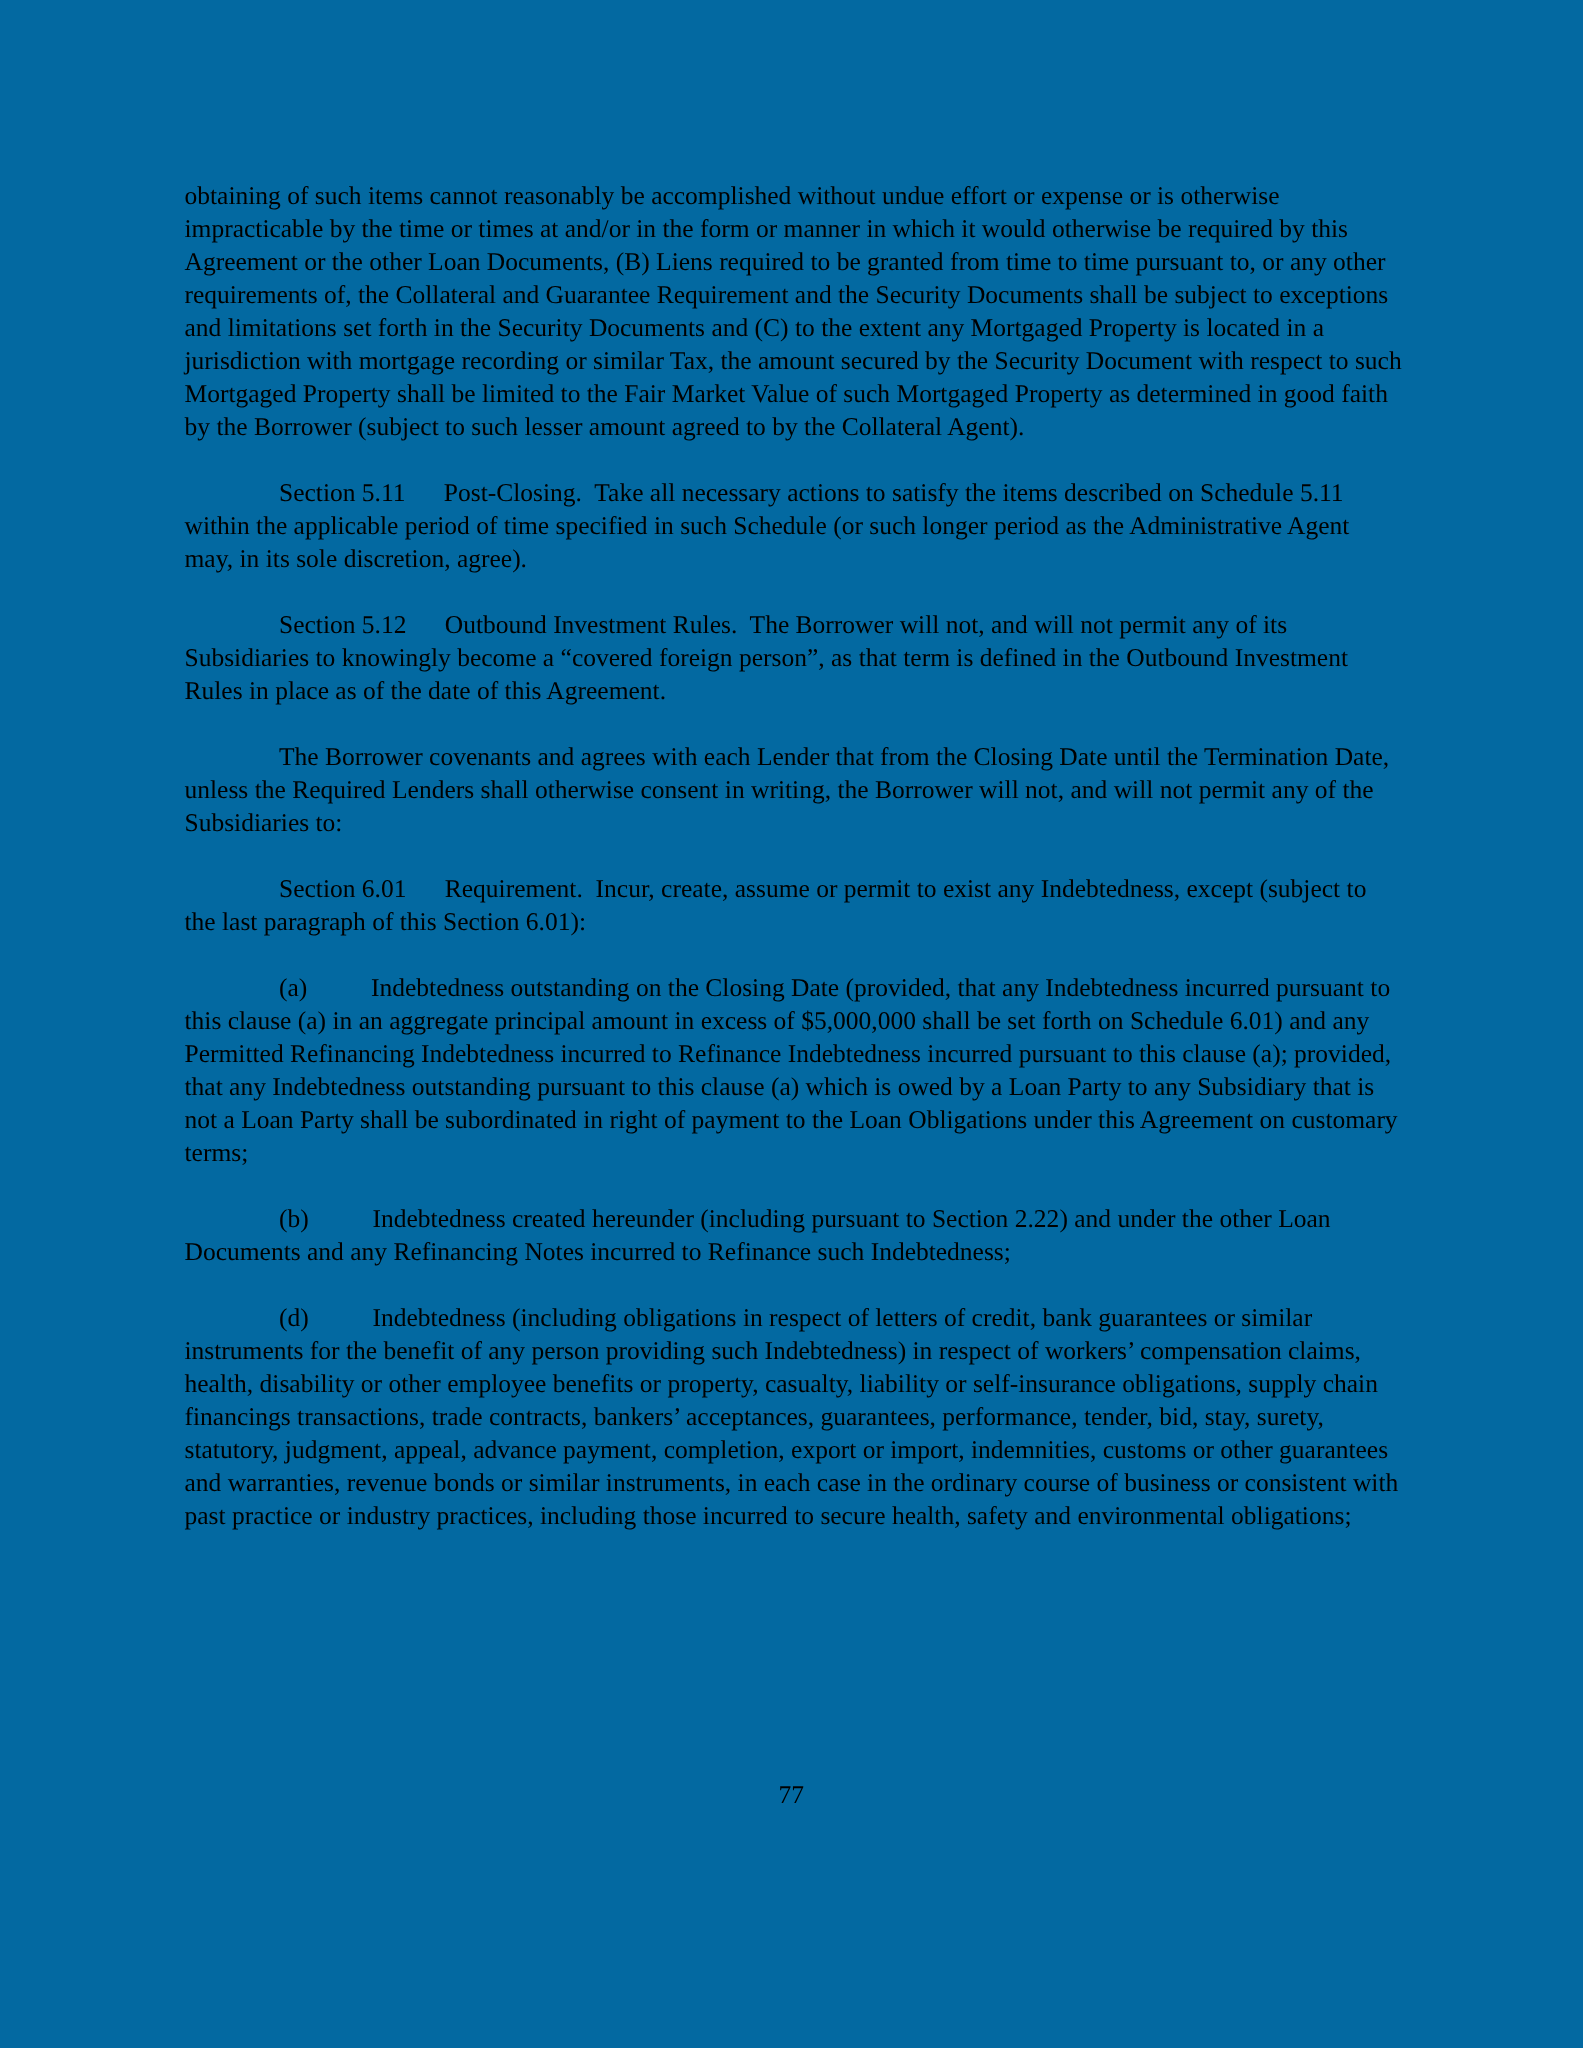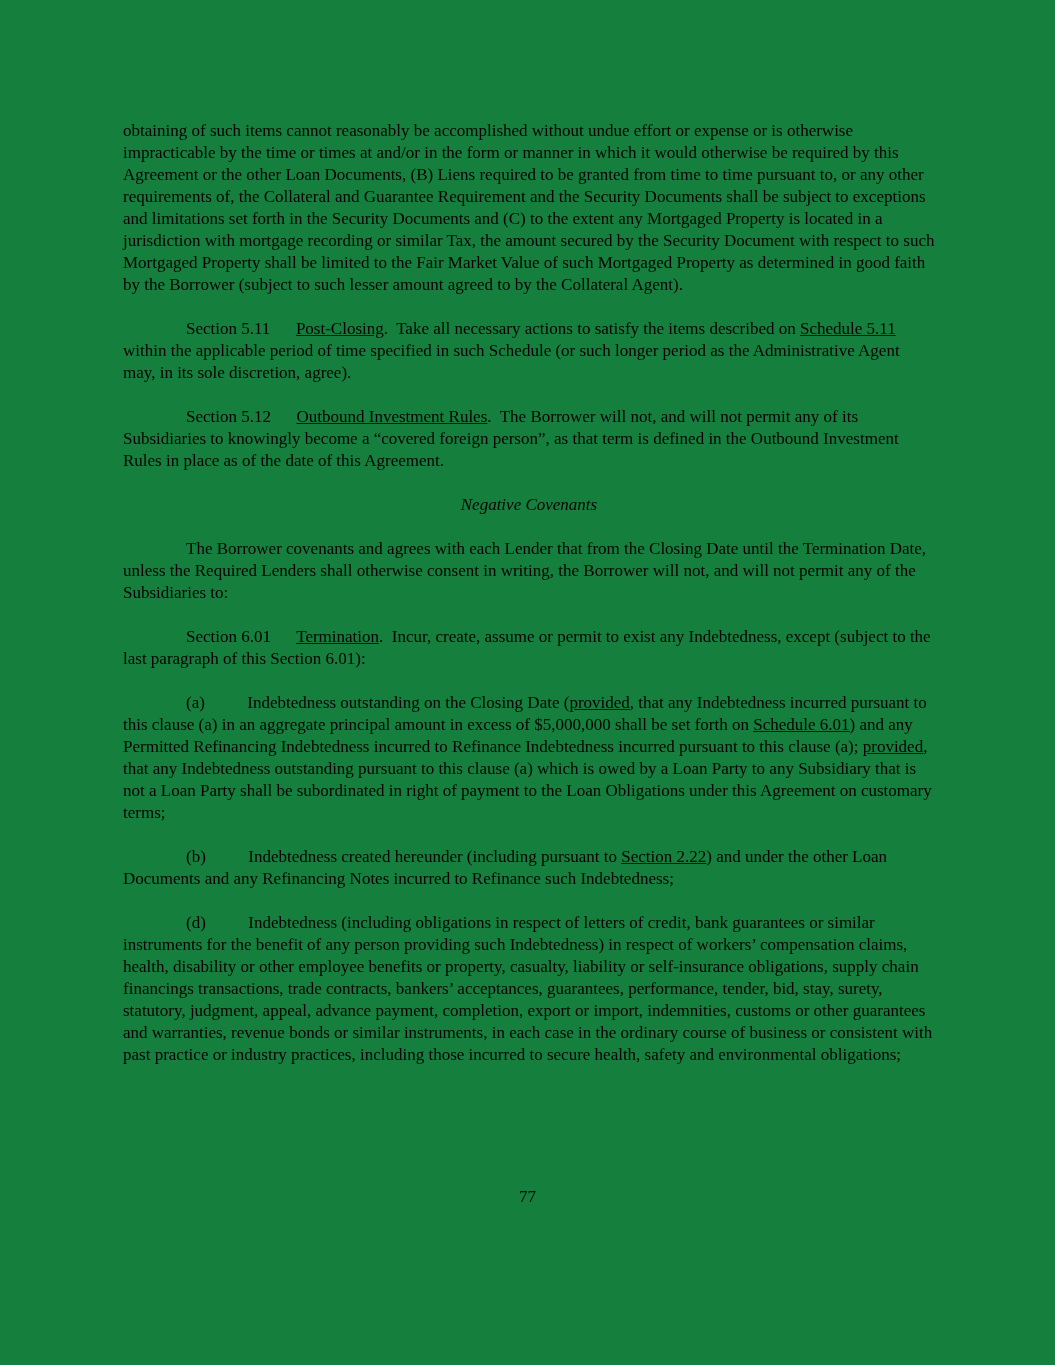--- a/index.html
+++ b/index.html
@@ -1,21 +1,21 @@
 <!DOCTYPE html>
 <html><head>
 <meta charset="utf-8">
 <style>
   * { margin: 0; padding: 0; box-sizing: border-box; }
   html, body { background: #ffffff; }
   .page {
     position: relative;
     width: 1055px;
     height: 1365px;
-    background: #15803d;
+    background: #0369a1;
     color: #000000;
     font-family: "Liberation Serif", "DejaVu Serif", serif;
     font-size: 17px;
     line-height: 22px;
     overflow: hidden;
   }
   .body-text {
     position: absolute;
     left: 123px;
     top: 120px;
@@ -24,38 +24,37 @@
   .para {
     white-space: pre-wrap;
     text-indent: 63px;
     margin-bottom: 22px;
     text-align: left;
   }
   .para.no-indent { text-indent: 0; }
   .para.center { text-indent: 0; text-align: center; }
   .para:last-child { margin-bottom: 16px; }
   .i { font-style: italic; }
-  .u { text-decoration: underline; }
+  .u { }
   .footer {
     position: absolute;
     top: 1186px;
     left: 0;
     width: 100%;
     text-align: center;
   }
 </style>
 </head>
 <body>
 
 <div class="page">
   <div class="body-text">
     <p class="para no-indent"><span>obtaining of such items cannot reasonably be accomplished without undue effort or expense or is otherwise impracticable by the time or times at and/or in the form or manner in which it would otherwise be required by this Agreement or the other Loan Documents, (B) Liens required to be granted from time to time pursuant to, or any other requirements of, the Collateral and Guarantee Requirement and the Security Documents shall be subject to exceptions and limitations set forth in the Security Documents and (C) to the extent any Mortgaged Property is located in a jurisdiction with mortgage recording or similar Tax, the amount secured by the Security Document with respect to such Mortgaged Property shall be limited to the Fair Market Value of such Mortgaged Property as determined in good faith by the Borrower (subject to such lesser amount agreed to by the Collateral Agent).</span></p>
     <p class="para"><span>Section 5.11      </span><span class="u">Post-Closing</span><span>.  Take all necessary actions to satisfy the items described on </span><span class="u">Schedule 5.11</span><span> within the applicable period of time specified in such Schedule (or such longer period as the Administrative Agent may, in its sole discretion, agree).</span></p>
     <p class="para"><span>Section 5.12      </span><span class="u">Outbound Investment Rules</span><span>.  The Borrower will not, and will not permit any of its Subsidiaries to knowingly become a “covered foreign person”, as that term is defined in the Outbound Investment Rules in place as of the date of this Agreement.</span></p>
-    <p class="para center i">Negative Covenants</p>
     <p class="para"><span>The Borrower covenants and agrees with each Lender that from the Closing Date until the Termination Date, unless the Required Lenders shall otherwise consent in writing, the Borrower will not, and will not permit any of the Subsidiaries to:</span></p>
-    <p class="para"><span>Section 6.01      </span><span class="u">Termination</span><span>.  Incur, create, assume or permit to exist any Indebtedness, except (subject to the last paragraph of this Section 6.01):</span></p>
+    <p class="para"><span>Section 6.01      </span><span class="u">Requirement</span><span>.  Incur, create, assume or permit to exist any Indebtedness, except (subject to the last paragraph of this Section 6.01):</span></p>
     <p class="para"><span>(a)          Indebtedness outstanding on the Closing Date (</span><span class="u">provided</span><span>, that any Indebtedness incurred pursuant to this clause (a) in an aggregate principal amount in excess of $5,000,000 shall be set forth on </span><span class="u">Schedule 6.01</span><span>) and any Permitted Refinancing Indebtedness incurred to Refinance Indebtedness incurred pursuant to this clause (a); </span><span class="u">provided</span><span>, that any Indebtedness outstanding pursuant to this clause (a) which is owed by a Loan Party to any Subsidiary that is not a Loan Party shall be subordinated in right of payment to the Loan Obligations under this Agreement on customary terms;</span></p>
     <p class="para"><span>(b)          Indebtedness created hereunder (including pursuant to </span><span class="u">Section 2.22</span><span>) and under the other Loan Documents and any Refinancing Notes incurred to Refinance such Indebtedness;</span></p>
     <p class="para"><span>(d)          Indebtedness (including obligations in respect of letters of credit, bank guarantees or similar instruments for the benefit of any person providing such Indebtedness) in respect of workers’ compensation claims, health, disability or other employee benefits or property, casualty, liability or self-insurance obligations, supply chain financings transactions, trade contracts, bankers’ acceptances, guarantees, performance, tender, bid, stay, surety, statutory, judgment, appeal, advance payment, completion, export or import, indemnities, customs or other guarantees and warranties, revenue bonds or similar instruments, in each case in the ordinary course of business or consistent with past practice or industry practices, including those incurred to secure health, safety and environmental obligations;</span></p>
   </div>
   <div class="footer">77</div>
 </div>
 
 </body></html>

